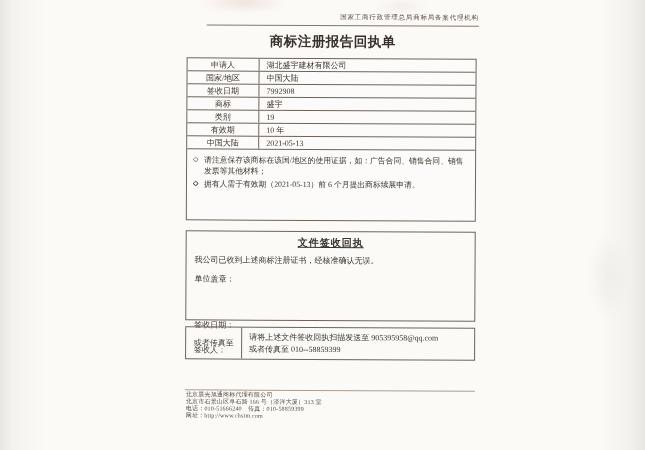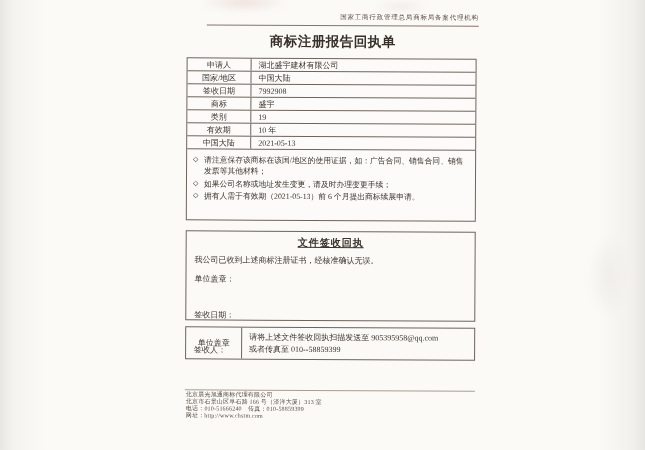--- a/index.html
+++ b/index.html
@@ -26,39 +26,39 @@
     font-size:6.5px; letter-spacing:0.8px; color:#5c4a40; }
   .tagline-rule { position:absolute; top:25px; left:206px; width:272px; height:0;
     border-top:1px solid #857569; }
 
   .title { position:absolute; top:33px; left:186px; width:292px; text-align:center;
     font-size:13.5px; font-weight:bold; letter-spacing:0.5px; color:#38312b; }
 
   .info-table { position:absolute; top:58px; left:186px; width:290px;
     border:1px solid #6e645c; background:rgba(255,255,255,0.25); }
   .irow { display:flex; height:13px; border-bottom:1px solid #6e645c; }
-  .cell-label { width:64px; border-right:1px solid #6e645c; display:flex;
+  .cell-label { width:72px; border-right:1px solid #6e645c; display:flex;
     align-items:center; justify-content:center; font-size:8px; }
   .cell-value { flex:1; display:flex; align-items:center; padding-left:7px; font-size:8px; }
   .irow-notes { display:flex; height:70px; border-bottom:none; }
   .notes-label { width:64px; border-right:1px solid #6e645c; display:flex;
     align-items:center; justify-content:center; font-size:8px; }
   .notes-content { flex:1; padding:5px 4px 0 6px; font-size:7.8px; line-height:11.4px; }
   .note-item { position:relative; padding-left:11px; margin-bottom:1px; }
   .note-bullet { position:absolute; left:0; top:0; font-size:7px; }
 
   .receipt-box { position:absolute; top:231px; left:186px; width:290px; height:90px;
     border:1px solid #6e645c; }
   .receipt-title { margin-top:4px; text-align:center; font-size:10px; font-weight:bold;
     letter-spacing:1px; text-decoration:underline; }
   .receipt-statement { margin:5px 8px 0 8px; font-size:8px; }
   .receipt-line { position:absolute; left:8px; font-size:8px; }
   .stamp { top:42px;text-align:center; }
   .signer { top:69px;margin-top:44px; }
-  .sign-date { top:78px; }
+  .sign-date { top:88px; }
 
   .remarks-table { position:absolute; top:327px; left:186px; width:290px; height:33px;
     border:1px solid #6e645c; display:flex; }
   .remarks-label { width:56px; border-right:1px solid #6e645c; display:flex;
     align-items:center; justify-content:center; font-size:8px; }
   .remarks-content { flex:1; padding:4px 6px 4px 7px; font-size:8px;
     display:flex; flex-direction:column; justify-content:space-between; }
 
   .footer-rule { position:absolute; top:390px; left:186px; width:290px; height:0;
     border-top:1px solid #a89d91; }
@@ -110,40 +110,39 @@
         <div class="cell-value">2021-05-13</div>
       </div>
       <div class="irow irow-notes">
         <div class="notes-content">
           <div class="note-item">
             <span class="note-bullet">◇</span>
             <span>请注意保存该商标在该国/地区的使用证据，如：广告合同、销售合同、销售发票等其他材料；</span>
           </div>
           <div class="note-item">
             <span class="note-bullet">◇</span>
-            <span>如果公司名称或地址发生变更，请及时办理变更手续；</span>
           </div>
           <div class="note-item">
             <span class="note-bullet">◇</span>
             <span>拥有人需于有效期（2021-05-13）前 6 个月提出商标续展申请。</span>
           </div>
         </div>
       </div>
     </div>
 
     <div class="receipt-box">
       <div class="receipt-title">文件签收回执</div>
       <div class="receipt-statement">我公司已收到上述商标注册证书，经核准确认无误。</div>
       <div class="receipt-line stamp">单位盖章：</div>
       <div class="receipt-line signer">签收人：</div>
       <div class="receipt-line sign-date">签收日期：</div>
     </div>
 
     <div class="remarks-table">
-      <div class="remarks-label">单位盖章</div>
+      <div class="remarks-label">或者传真至</div>
       <div class="remarks-content">
         <div>请将上述文件签收回执扫描发送至 905395958@qq.com</div>
         <div>或者传真至 010--58859399</div>
       </div>
     </div>
 
     <div class="footer-rule"></div>
     <div class="footer">
       <div>北京晨光旭通商标代理有限公司</div>
       <div>北京市石景山区阜石路 166 号（泽洋大厦）313 室</div>

